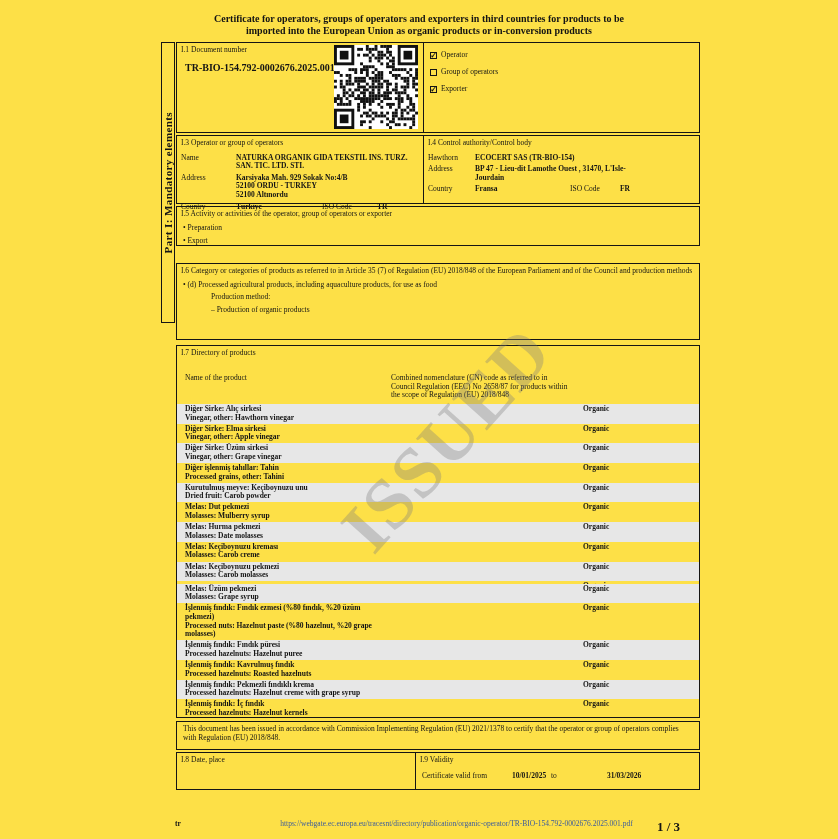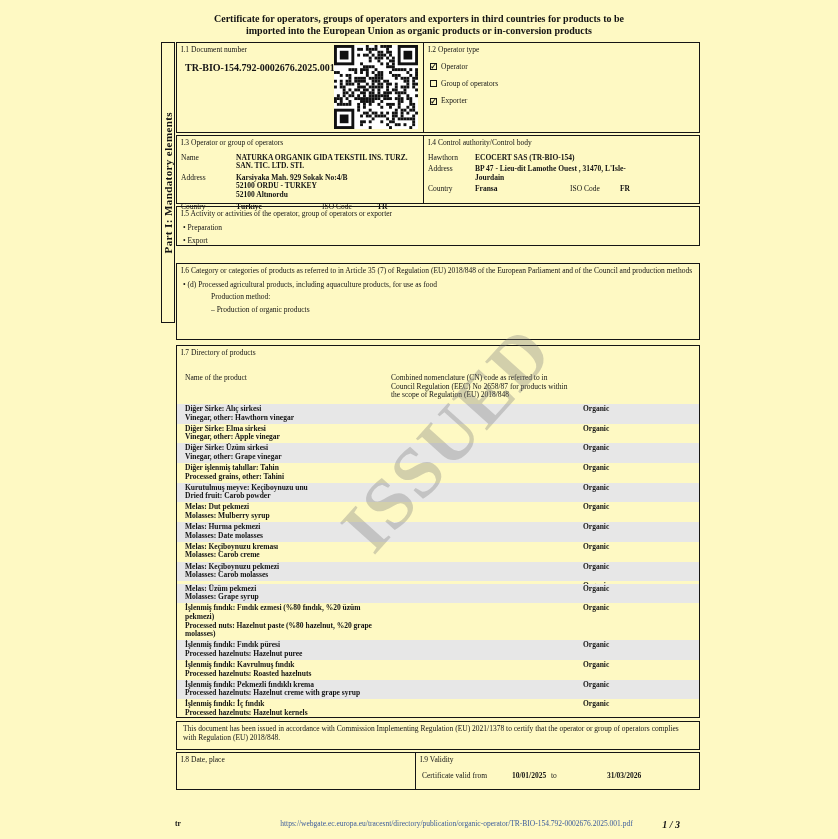--- a/index.html
+++ b/index.html
@@ -1,18 +1,18 @@
 <!DOCTYPE html>
 <html><head>
 <meta charset="utf-8">
 <style>
   * { margin:0; padding:0; box-sizing:border-box; }
   body { background:#ffffff; }
   .page {
-    position:relative; width:838px; height:839px; background:#fef9c3;
+    position:relative; width:838px; height:839px; background:#fde047;
     font-family:"Liberation Serif", serif; color:#141414; overflow:hidden;
   }
   .doc-title {
     position:absolute; top:13px; left:159px; width:520px; text-align:center;
     font-weight:bold; font-size:10px; line-height:11.5px;
   }
   .doc-title span { display:block; }
 
   
   .part1-box {
@@ -92,21 +92,21 @@
     font-size:72px; font-weight:bold; letter-spacing:2px;
     color:rgba(125,125,125,0.34); transform:rotate(-48deg);
     pointer-events:none; z-index:9;
   }
 
   .footer-lang { position:absolute; left:175px; top:819px; font-size:7.5px; font-weight:bold; }
   .footer-url {
     position:absolute; left:200px; right:125px; top:819px; text-align:center;
     font-size:7.5px; text-decoration:none; cursor:pointer;
   }
-  .footer-page { position:absolute; left:645px; top:819px; width:35px; text-align:right; font-size:10px; font-weight:bold;font-style:italic; }
+  .footer-page { position:absolute; left:645px; top:819px; width:35px; text-align:right; font-size:13px; font-weight:bold; }
 </style>
 </head>
 <body>
 
 <div class="page">
 
   <div class="doc-title">
     <span>Certificate for operators, groups of operators and exporters in third countries for products to be</span>
     <span>imported into the European Union as organic products or in-conversion products</span>
   </div>
@@ -429,21 +429,20 @@
             <rect x="5.793103448275862" y="5.793103448275862" width="8.689655172413794" height="8.689655172413794" fill="#111"></rect>
             <rect x="63.724137931034484" y="0" width="20.275862068965516" height="20.275862068965516" fill="#111"></rect>
             <rect x="66.62068965517241" y="2.896551724137931" width="14.482758620689655" height="14.482758620689655" fill="#fff"></rect>
             <rect x="69.51724137931035" y="5.793103448275862" width="8.689655172413794" height="8.689655172413794" fill="#111"></rect>
             <rect x="0" y="63.724137931034484" width="20.275862068965516" height="20.275862068965516" fill="#111"></rect>
             <rect x="2.896551724137931" y="66.62068965517241" width="14.482758620689655" height="14.482758620689655" fill="#fff"></rect>
             <rect x="5.793103448275862" y="69.51724137931035" width="8.689655172413794" height="8.689655172413794" fill="#111"></rect>
           </svg></div>
     </div>
     <div class="cell-r">
-      <div class="sec-label">I.2 Operator type</div>
       <div class="opt-list" id="i2-options">
           <div class="opt-row">
             <span class="cb">✓</span>
             <span>Operator</span>
           </div>
           <div class="opt-row">
             <span class="cb"></span>
             <span>Group of operators</span>
           </div>
           <div class="opt-row">

